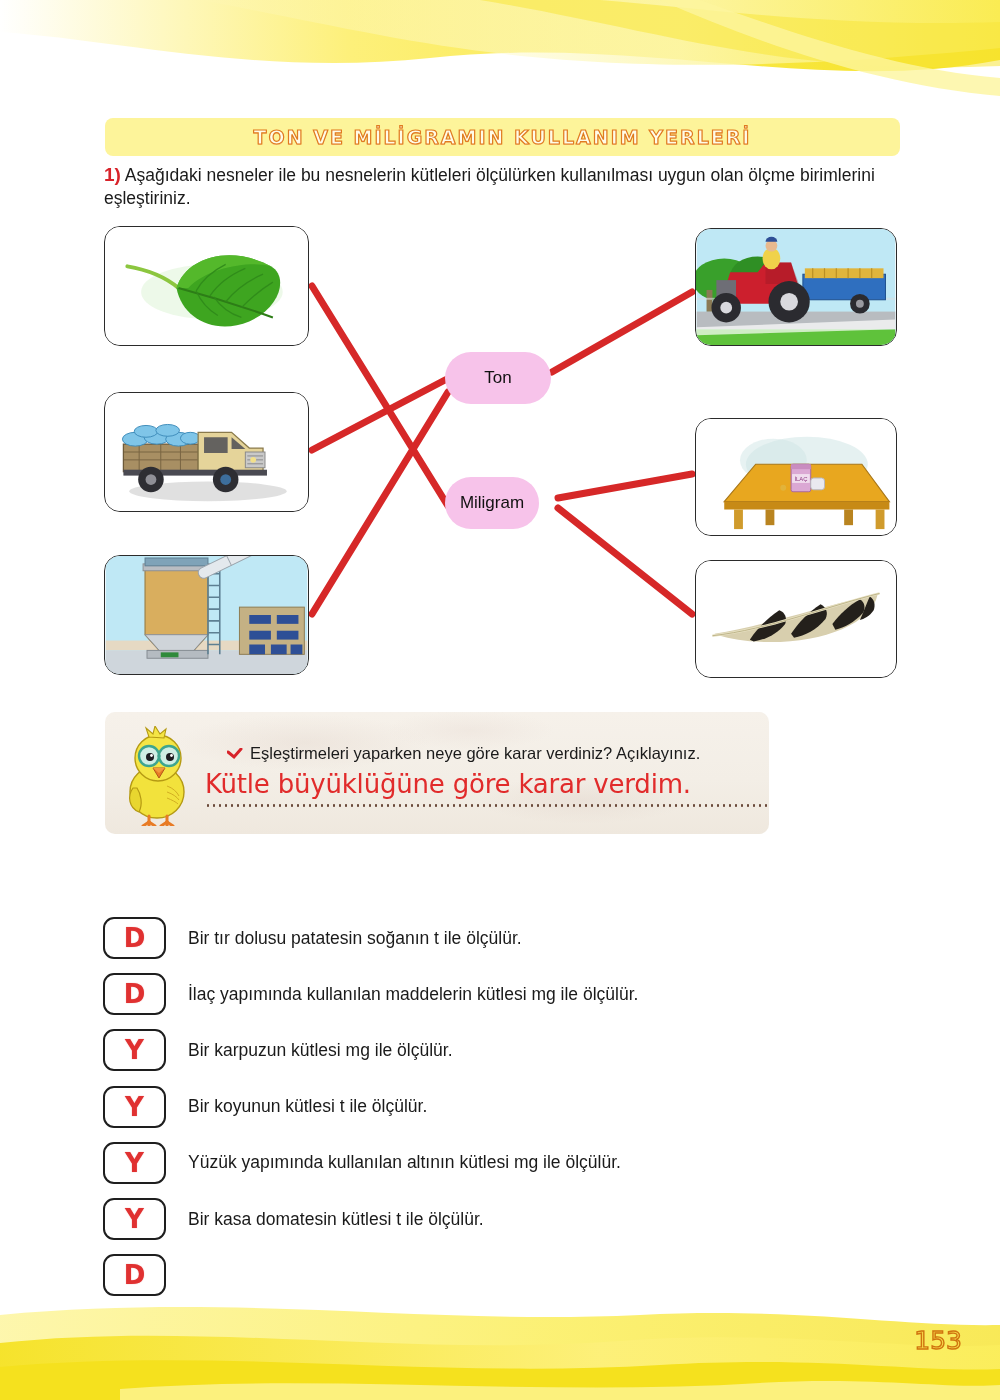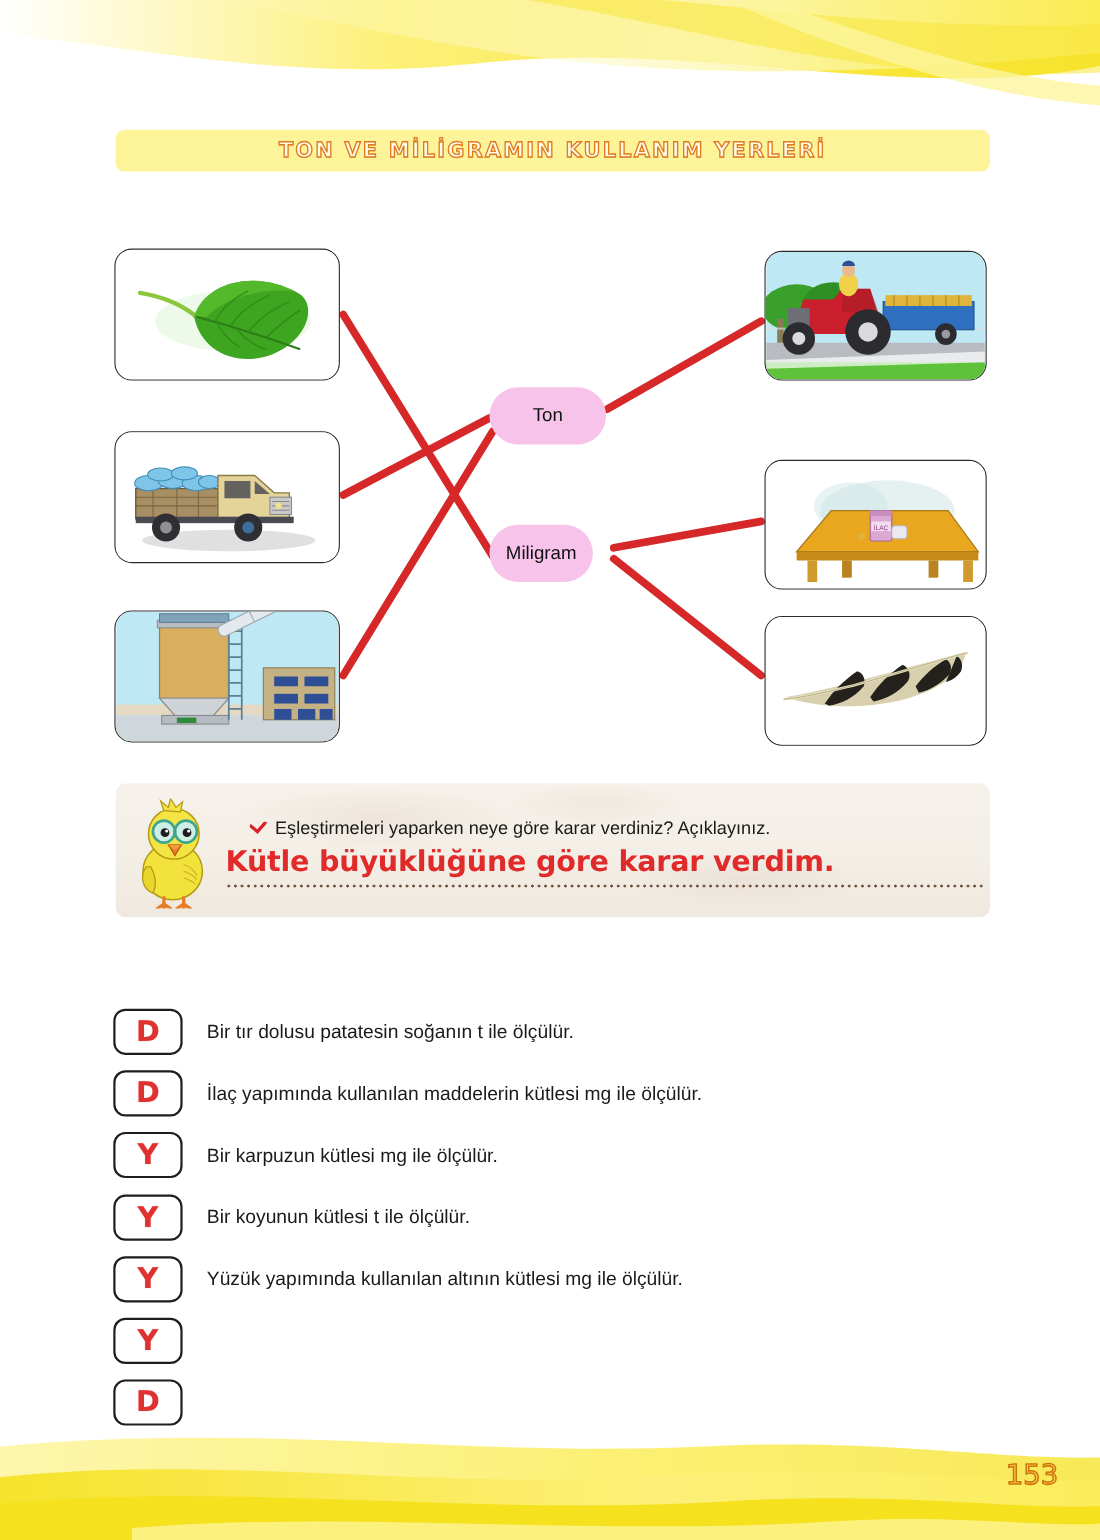--- a/index.html
+++ b/index.html
@@ -49,37 +49,37 @@
   .unit-chip {
     position:absolute; background:#f7c3ea; border-radius:26px;
     display:flex; align-items:center; justify-content:center;
     font-size:17px; color:#111; font-family:"Liberation Sans", sans-serif;
   }
   .chip-ton { left:345px; top:130px; width:106px; height:52px; }
   .chip-mg  { left:345px; top:255px; width:94px; height:52px; }
 
   
   .chick-panel {
-    position:absolute; left:105px; top:712px; width:795px; height:122px;
+    position:absolute; left:105px; top:712px; width:664px; height:122px;
     border-radius:10px; overflow:hidden;
     background:
       radial-gradient(ellipse 180px 40px at 30% 25%, rgba(225,210,200,.35), transparent 70%),
       radial-gradient(ellipse 150px 34px at 72% 72%, rgba(220,205,195,.32), transparent 70%),
       radial-gradient(ellipse 120px 28px at 55% 15%, rgba(228,214,206,.30), transparent 70%),
       linear-gradient(180deg,#f6f1ea 0%, #f3eee6 55%, #efe8de 100%);
   }
   .chick-art { position:absolute; left:14px; top:14px; width:78px; height:100px; }
   .ans-question {
     position:absolute; left:122px; top:32px; font-size:16.5px; color:#1a1a1a;
     display:flex; align-items:center; gap:7px;
   }
   .tick-icon { display:inline-block; width:16px; height:14px; }
   .ans-written {
     position:absolute; left:100px; top:57px; width:680px;
-    font-size:26px; font-weight:bold; color:#e12b2b;
+    font-size:26px; font-weight:normal; color:#e12b2b;
     font-family:"DejaVu Sans", sans-serif;
     letter-spacing:-.2px;
   }
   .ans-line {
     position:absolute; left:100px; top:92px; width:690px; height:3px;
     background-image: radial-gradient(circle, #6b4a3a 1.1px, transparent 1.2px);
     background-size: 6px 3px; background-repeat: repeat-x;
   }
 
   
@@ -129,20 +129,24 @@
       <path d="M200,0 C420,40 560,92 1000,48 L1000,0 Z" fill="url(#gy2)" opacity=".85"></path>
       <path d="M480,0 C660,30 780,76 1000,66 L1000,22 C840,28 700,8 600,0 Z" fill="#f7e53a" opacity=".55"></path>
       <path d="M700,0 C800,36 900,70 1000,78 L1000,96 C880,86 760,44 660,0 Z" fill="#fdf59e" opacity=".8"></path>
     </svg>
   </div>
 
   <div class="title-banner">
     <div class="title-text">TON VE MİLİGRAMIN KULLANIM YERLERİ</div>
   </div>
 
+  <div class="q1">
+    <span class="qnum">1)</span>
+    <span>Aşağıdaki nesneler ile bu nesnelerin kütleleri ölçülürken kullanılması uygun olan ölçme birimlerini eşleştiriniz.</span>
+  </div>
 
   <div class="diagram">
 
     <svg class="lines" viewBox="0 0 800 460">
       <g stroke="#d62828" stroke-width="7" stroke-linecap="round" fill="none">
         <line x1="212" y1="64" x2="348" y2="284"></line>
         <line x1="212" y1="228" x2="345" y2="158"></line>
         <line x1="212" y1="392" x2="348" y2="170"></line>
         <line x1="452" y1="150" x2="592" y2="70"></line>
         <line x1="458" y1="276" x2="592" y2="252"></line>
@@ -409,20 +413,21 @@
     <div class="stmt-row">
       <div class="ans-box">
         <span class="ans-letter">Y</span>
       </div>
       <span class="stmt-text">Yüzük yapımında kullanılan altının kütlesi mg ile ölçülür.</span>
     </div>
     <div class="stmt-row">
       <div class="ans-box">
         <span class="ans-letter">Y</span>
       </div>
+      <span class="stmt-text">Bir kasa domatesin kütlesi t ile ölçülür.</span>
     </div>
     <div class="stmt-row">
       <div class="ans-box">
         <span class="ans-letter">D</span>
       </div>
     </div>
   </div>
 
   <div class="wave-bottom">
     <svg viewBox="0 0 1000 115" preserveAspectRatio="none" width="1000" height="115">

